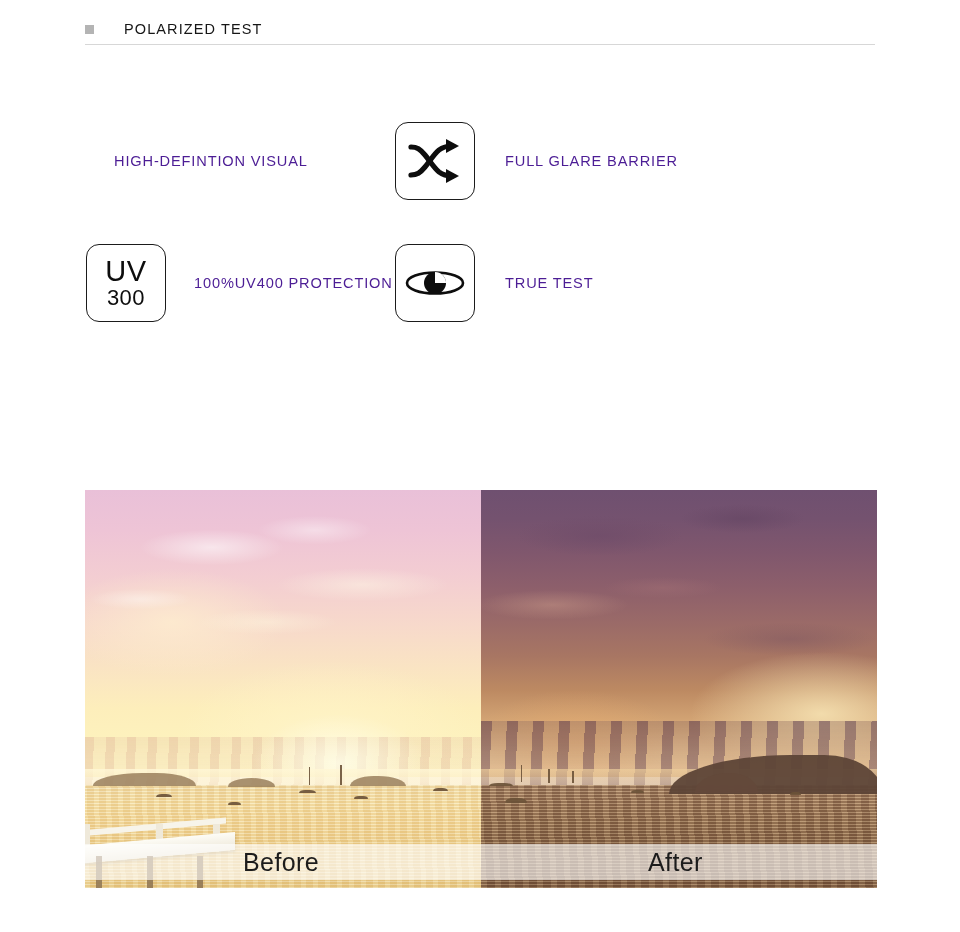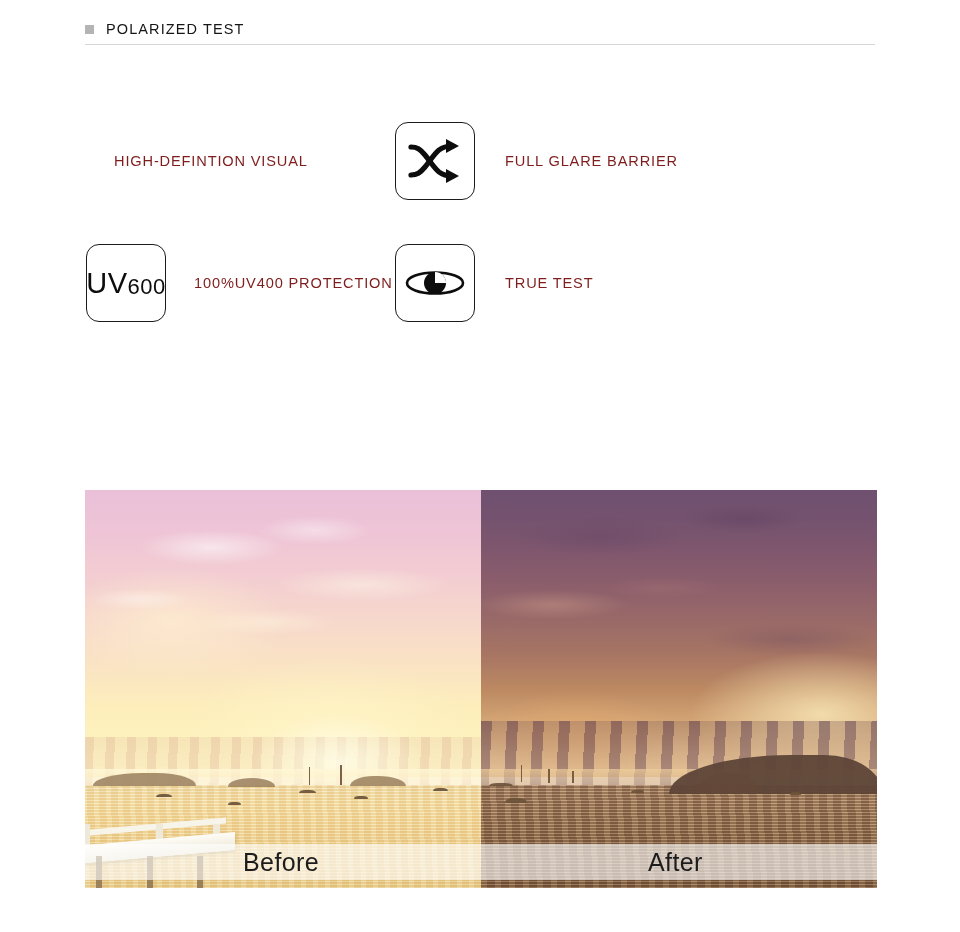--- a/index.html
+++ b/index.html
@@ -20,21 +20,21 @@
   .section-header {
     position: absolute;
     left: 85px;
     top: 18px;
     width: 790px;
     height: 26px;
   }
   .header-row {
     display: flex;
     align-items: center;
-    gap: 12px;
+    gap: 30px;
     height: 22px;
   }
   .header-bullet {
     width: 9px;
     height: 9px;
     background: #b4b4b4;
     flex: 0 0 auto;
   }
   .header-title {
     font-size: 14.5px;
@@ -87,32 +87,33 @@
 
   .icon-text-hd {
     font-size: 33px;
     letter-spacing: 0.5px;
     color: #0d0d0d;
     line-height: 1;
     font-weight: 400;
   }
   .icon-text-uv {
     display: flex;
-    align-items: flex-end;
+    flex-direction: column;
+    align-items: center;
     line-height: 1;
     color: #0d0d0d;
   }
   .icon-text-uv .uv-top { font-size: 29px; letter-spacing: 0.5px; }
   .icon-text-uv .uv-bot { font-size: 22px; letter-spacing: 0.5px; margin-top: 1px; }
 
   .feature-label {
     margin-left: 28px;
     font-size: 14.6px;
     letter-spacing: 0.85px;
-    color: #7f1d1d;
+    color: #4c1d95;
     white-space: nowrap;
   }
   .feature.col-right .feature-label { margin-left: 30px; }
 
   
   .photo {
     position: absolute;
     left: 85px;
     top: 490px;
     width: 792px;
@@ -392,21 +393,21 @@
     </div>
 
   </div>
 
   <div class="feature-row">
 
     <div class="feature col-left">
       <div class="icon-box">
         <span class="icon-text-uv">
           <span class="uv-top">UV</span>
-          <span class="uv-bot">600</span>
+          <span class="uv-bot">300</span>
         </span>
       </div>
       <span class="feature-label">100%UV400 PROTECTION</span>
     </div>
 
     <div class="feature col-right">
       <div class="icon-box">
         <svg width="62" height="40" viewBox="0 0 62 40" fill="none">
           <ellipse cx="31" cy="20" rx="28" ry="10.5" stroke="#0d0d0d" stroke-width="2.6" fill="none"></ellipse>
           <circle cx="31" cy="20" r="11" fill="#0d0d0d"></circle>

